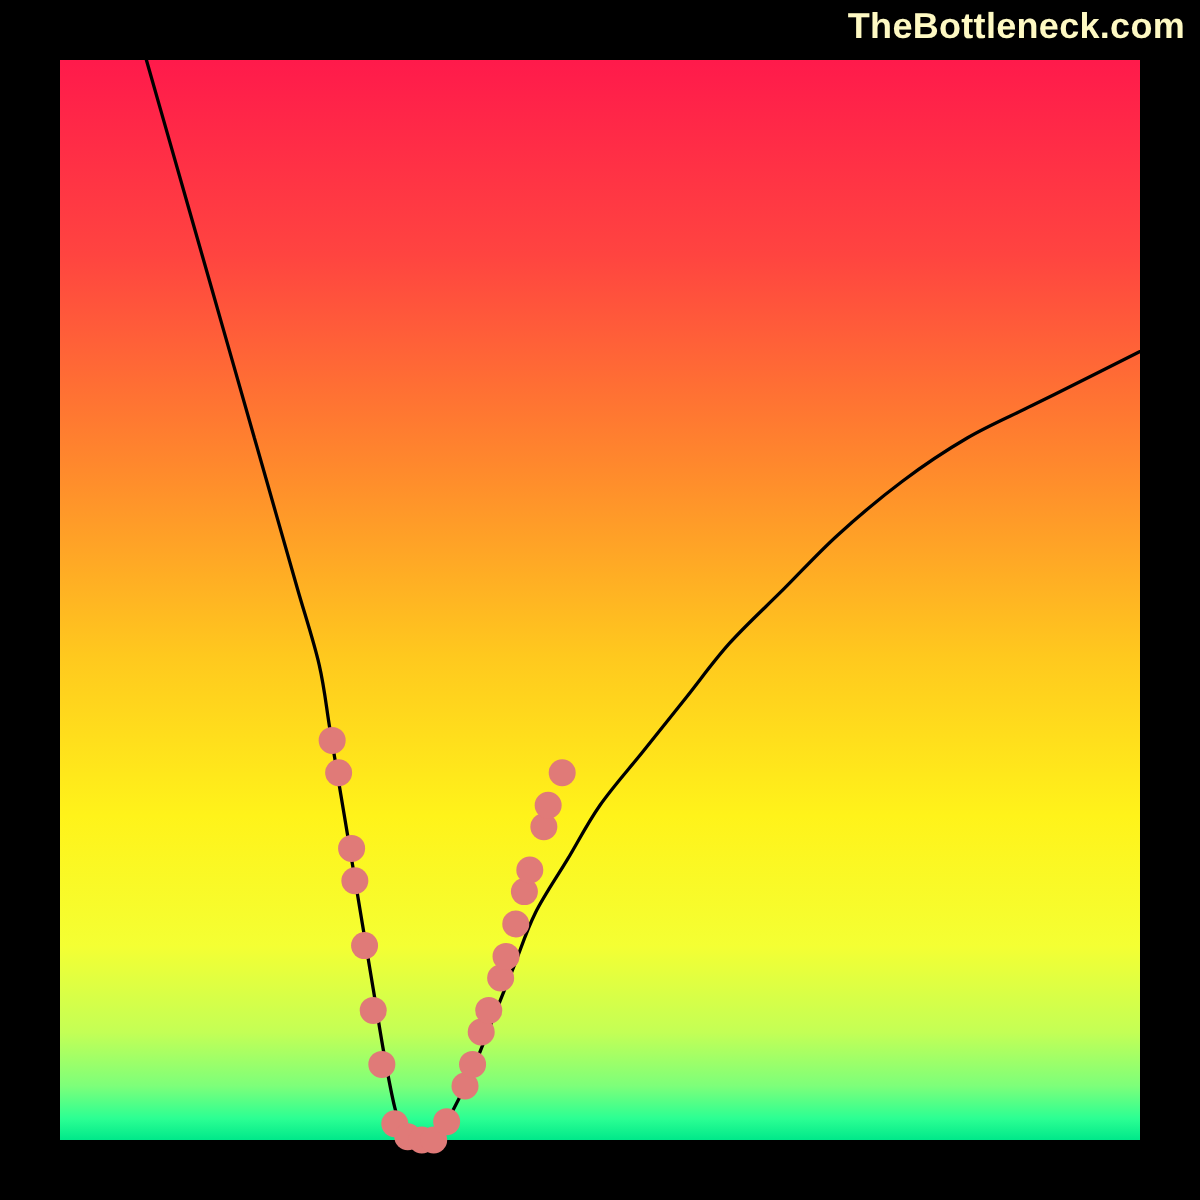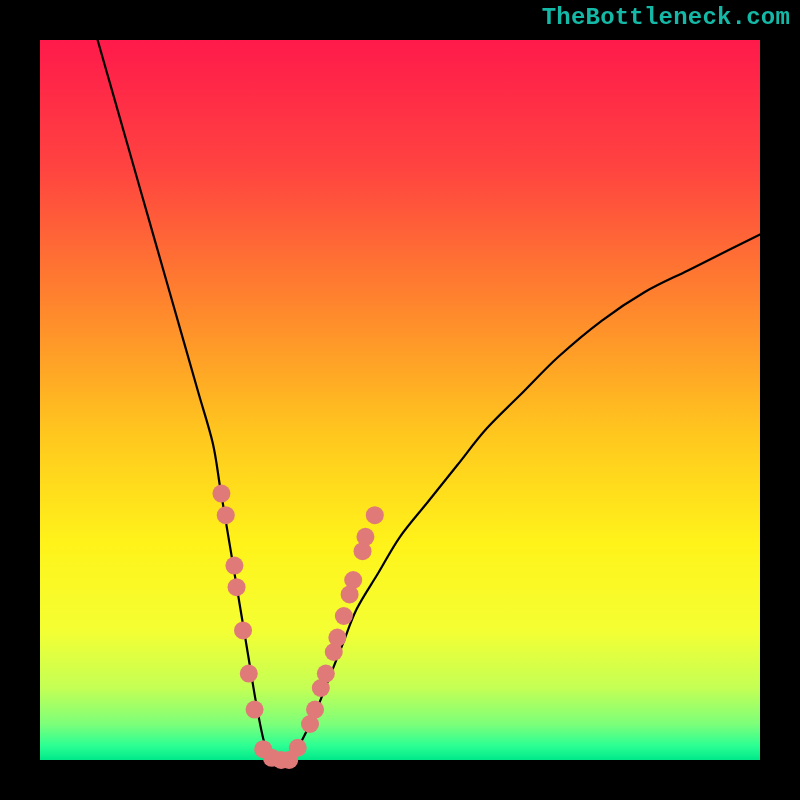--- a/index.html
+++ b/index.html
@@ -23,24 +23,24 @@
     left: 40px;
     top: 40px;
     width: 720px;
     height: 720px;
     
   }
   .watermark {
     position: absolute;
     top: 4px;
     right: 10px;
-    font-family: Liberation Mono, monospace;
+    font-family: Liberation Sans, sans-serif;
     font-size: 24px;
     font-weight: 600;
-    color: #14b8a6;
+    color: #fef9c3;
     letter-spacing: 0.2px;
   }
   svg.curve-layer {
     position: absolute;
     left: 0;
     top: 0;
     width: 720px;
     height: 720px;
     overflow: visible;
   }

